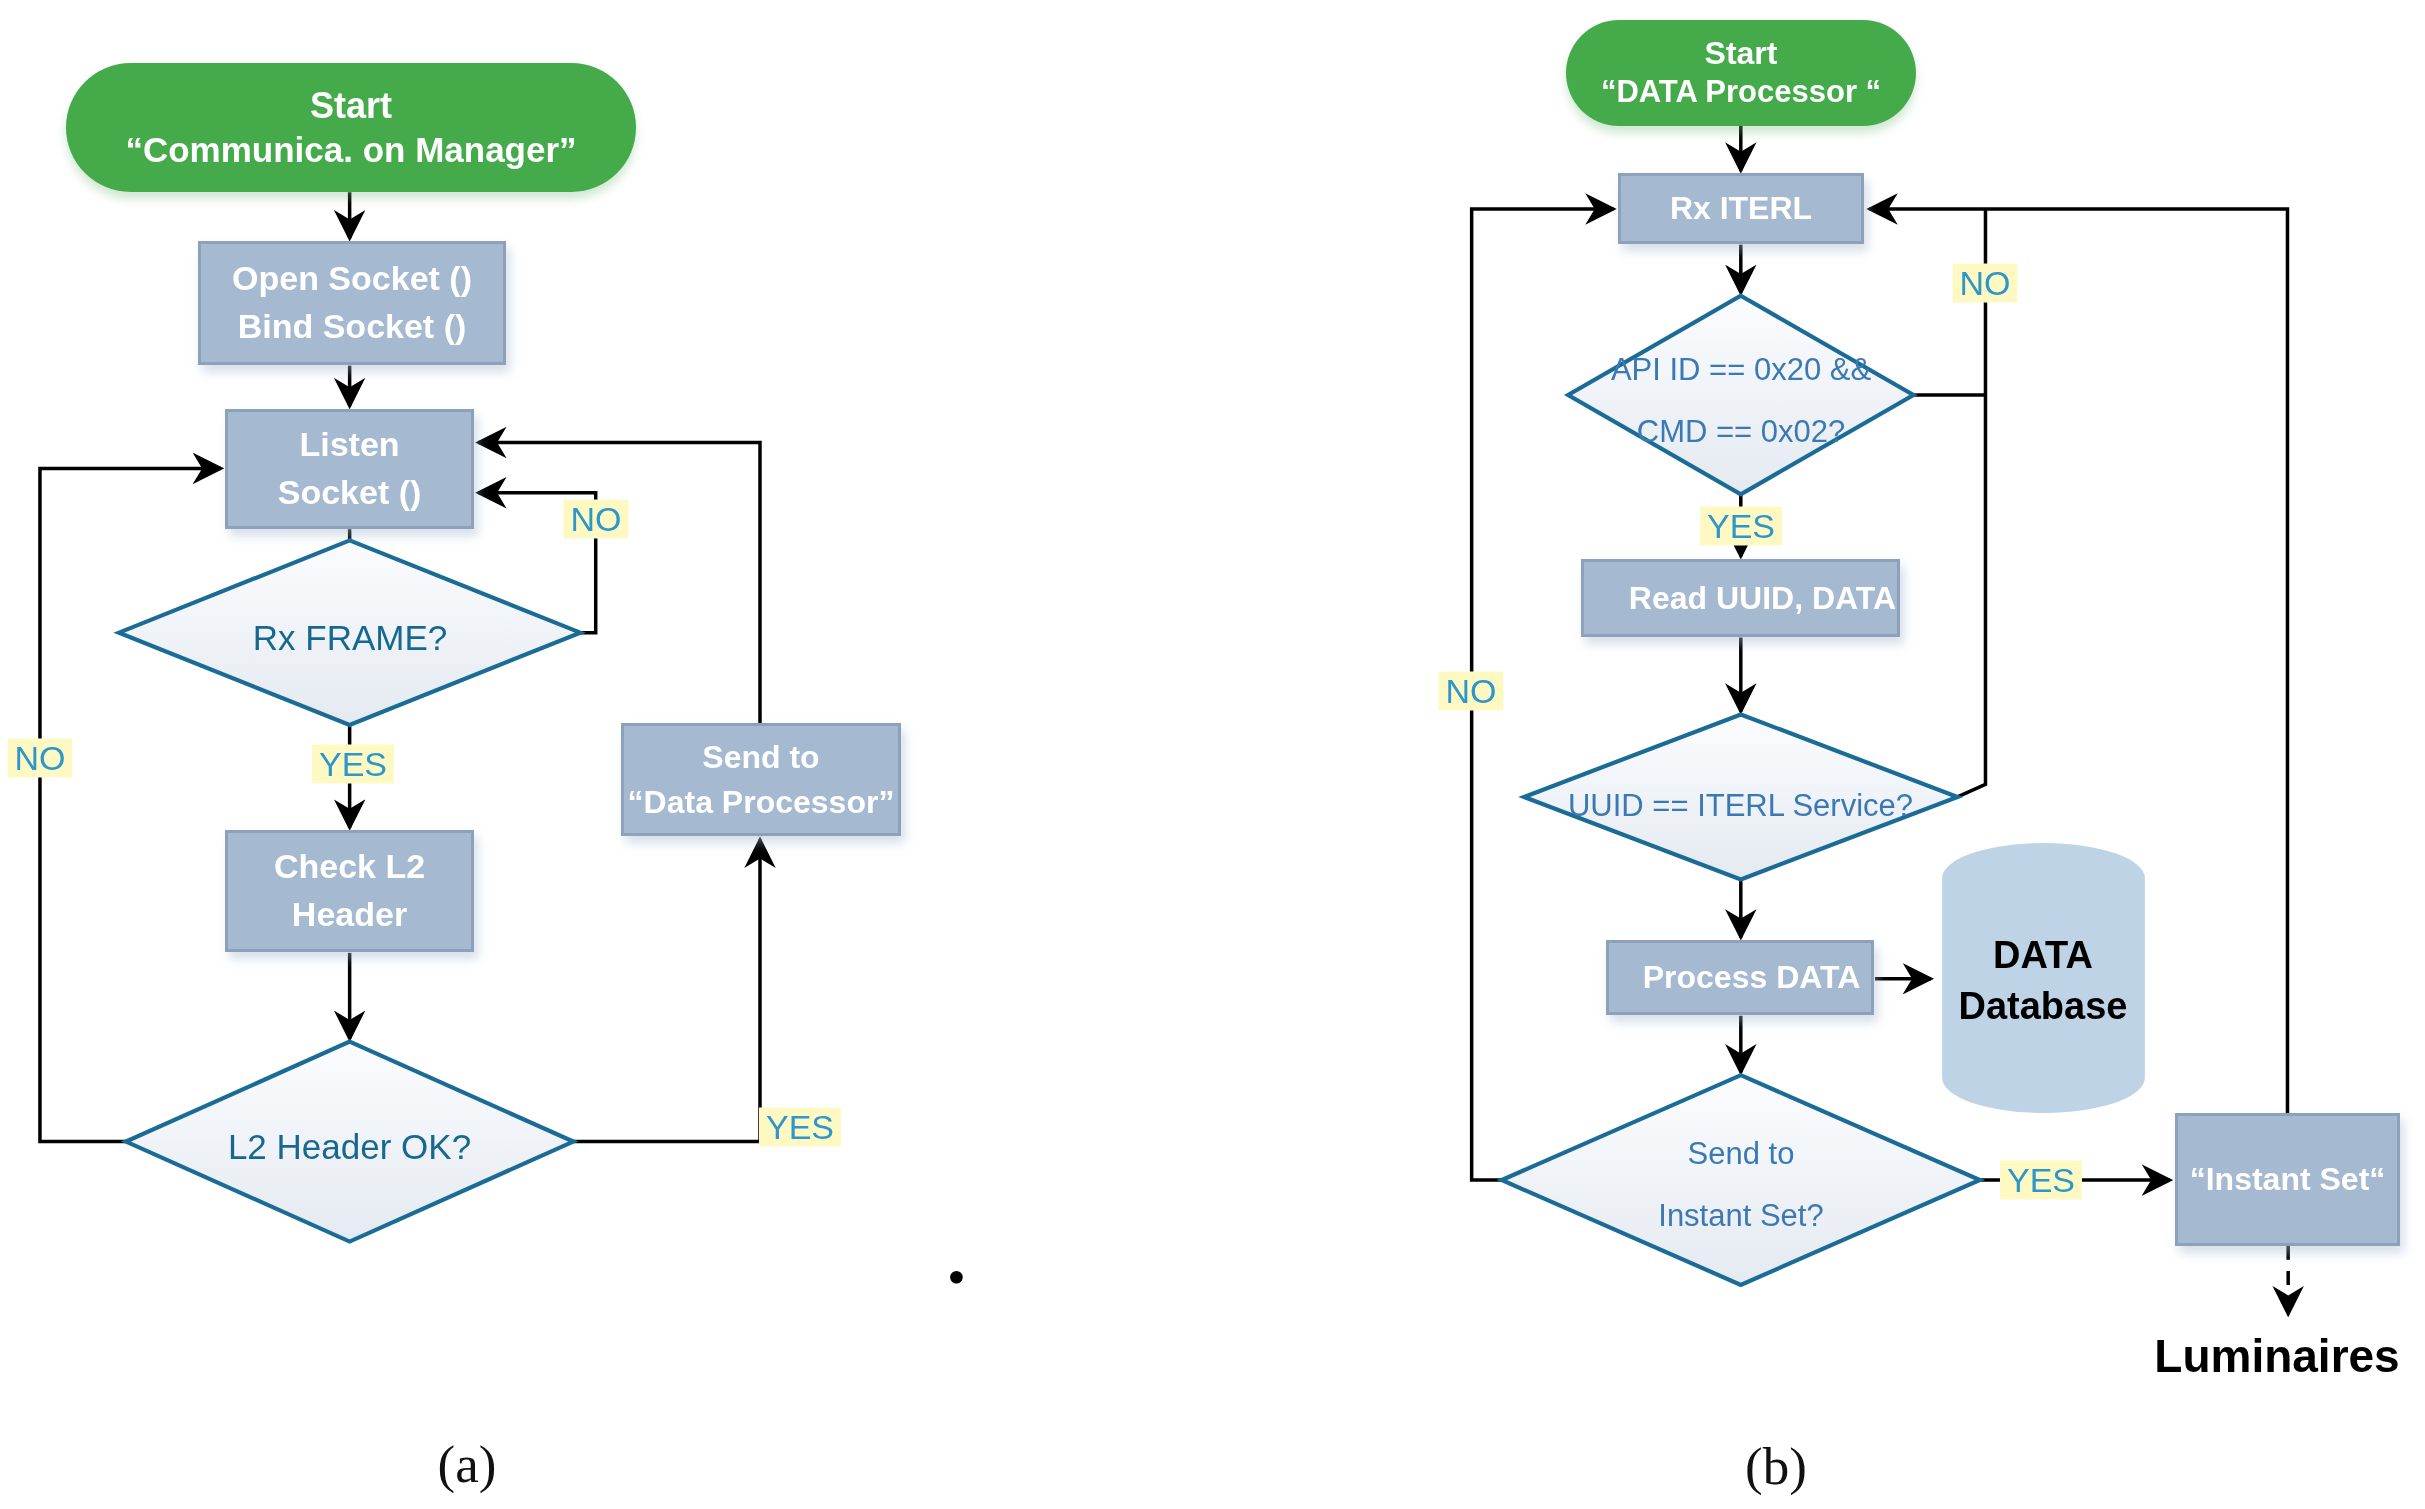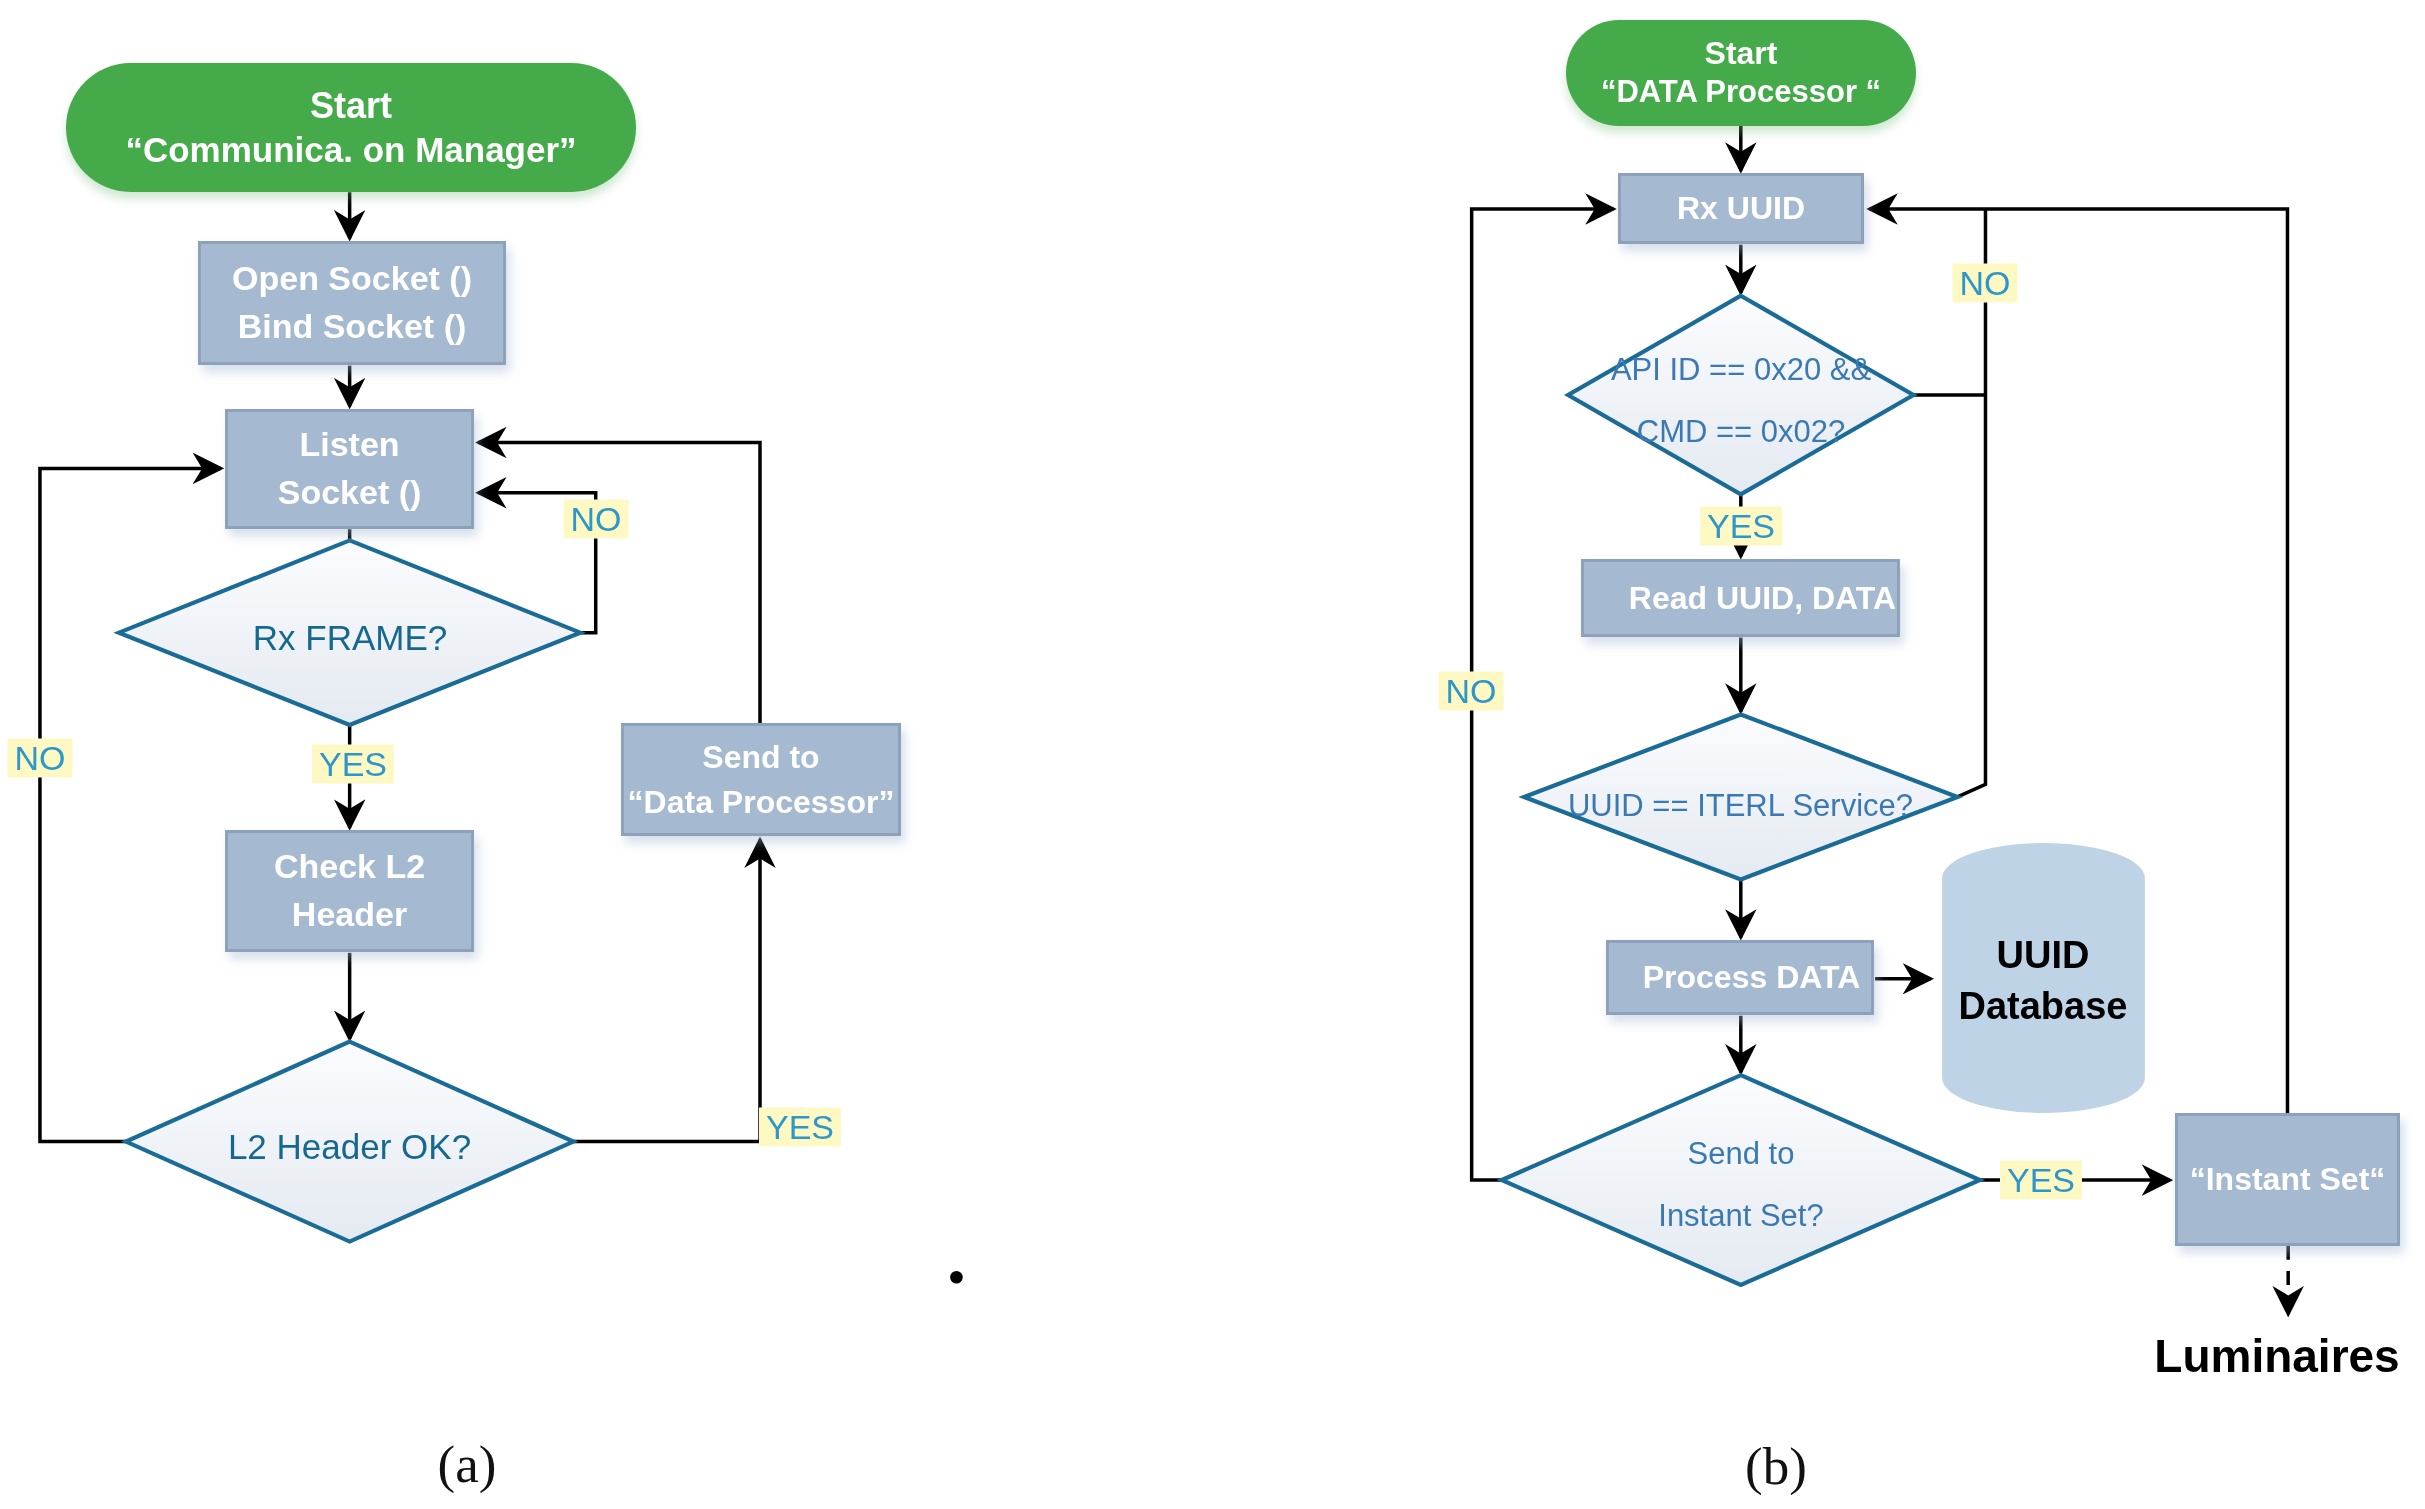--- a/index.html
+++ b/index.html
@@ -124,40 +124,40 @@
   <span class="elabel" style="left:800px;top:1127px;">YES</span>
 
   <div class="plain caption" style="left:467px;top:1464px;">(a)</div>
 
   <div class="node stadium" style="left:1566px;top:19.6px;width:350px;height:106px;">
     <span class="l2" style="font-size:32px;">Start</span>
     <span class="l2" style="font-size:31px;">“DATA Processor “</span>
   </div>
 
   <div class="node pbox" style="left:1618px;top:173px;width:246px;height:71px;">
-    <span class="ln sm">Rx UUID</span>
+    <span class="ln sm">Rx ITERL</span>
   </div>
 
   <div class="dtext b" style="left:1573px;top:339px;width:336px;">
     <div>API ID == 0x20  &amp;&amp;</div>
     <div>CMD == 0x02?</div>
   </div>
 
   <div class="node pbox" style="left:1581px;top:559px;width:319px;height:78px;padding-left:44px;">
     <span class="ln sm">Read UUID, DATA</span>
   </div>
 
   <div class="dtext b" style="left:1524px;top:775px;width:433px;">UUID == ITERL Service?</div>
 
   <div class="node pbox" style="left:1606px;top:940px;width:268px;height:75px;padding-left:23px;">
     <span class="ln sm">Process DATA</span>
   </div>
 
   <div class="plain dbtext" style="left:1938px;top:930px;width:210px;">
-    <div>UUID</div>
+    <div>DATA</div>
     <div>Database</div>
   </div>
 
   <div class="dtext b" style="left:1601px;top:1123px;width:280px;">
     <div>Send to</div>
     <div>Instant Set?</div>
   </div>
 
   <div class="node pbox" style="left:2175px;top:1113px;width:225px;height:133px;">
     <span class="ln sm">“Instant Set“</span>

